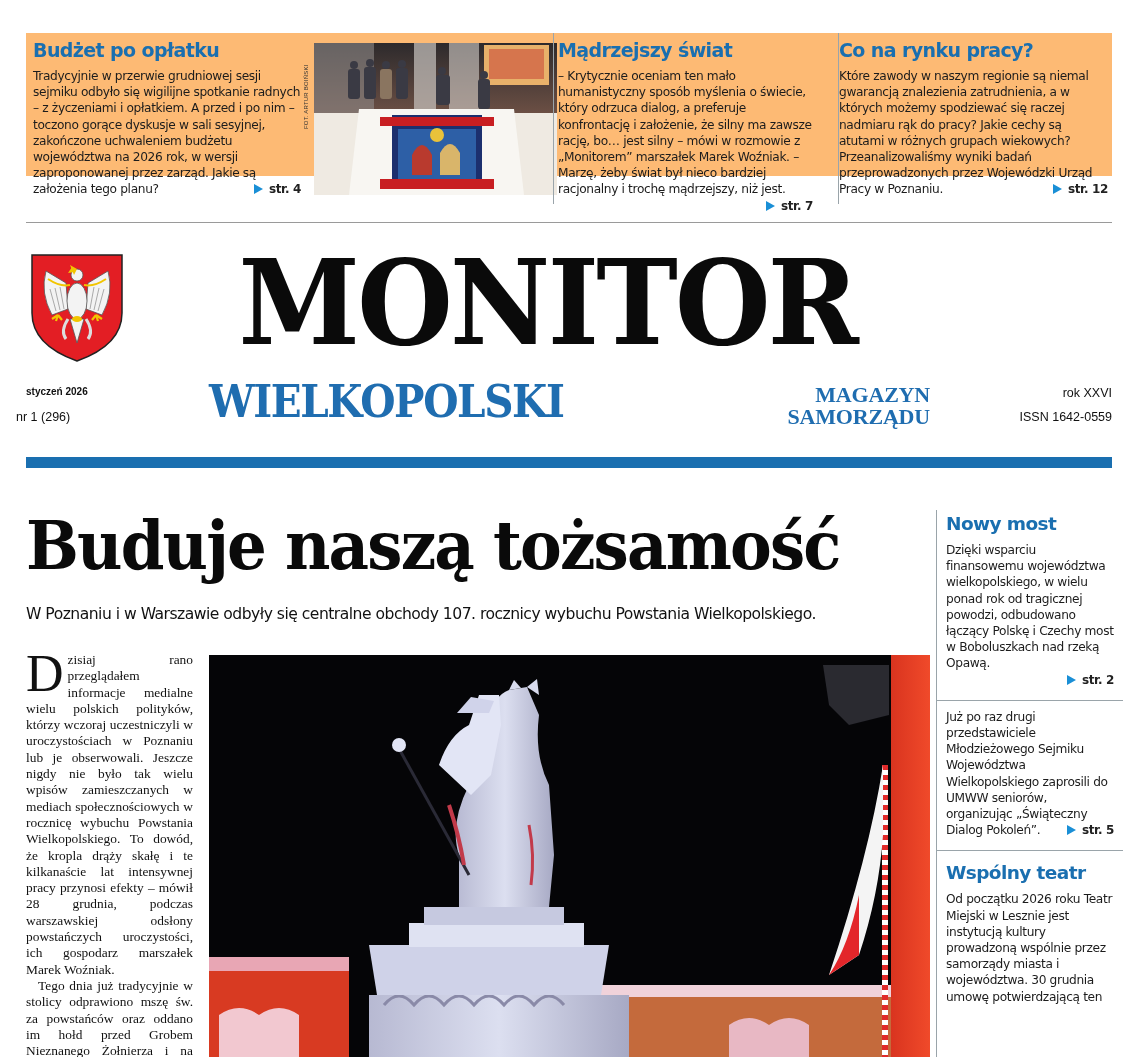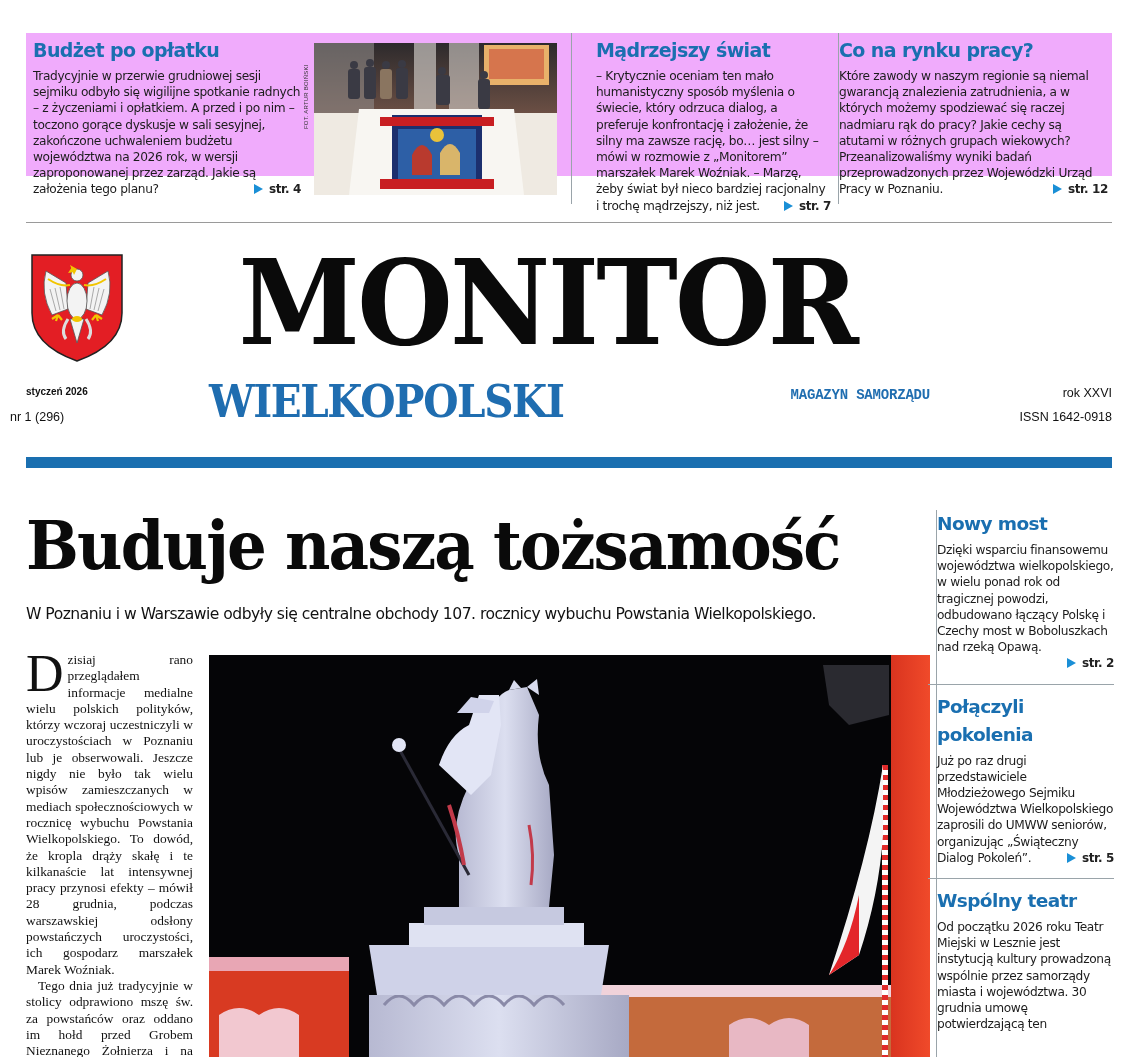--- a/index.html
+++ b/index.html
@@ -2,36 +2,36 @@
 <html><head>
 <meta charset="utf-8">
 <style>
   * { box-sizing: border-box; margin: 0; padding: 0; }
   html, body { width: 1140px; height: 1057px; overflow: hidden; background: #ffffff; }
   body { position: relative; font-family: "Liberation Sans", sans-serif; color: #1a1a1a; }
 
   
   .teaser-strip {
     position: absolute; left: 26px; top: 33px; width: 1086px; height: 143px;
-    background: #f0abfc;
+    background: #fdba74;
   }
   .teaser { position: absolute; top: 0; height: 171px; }
   .teaser h3 {
     font-family: "DejaVu Sans", sans-serif; font-weight: bold; color: #1a6fb0;
     font-size: 19px; letter-spacing: -0.6px; line-height: 22px; margin-top: 6px;
   }
   .teaser p {
     font-family: "DejaVu Sans", sans-serif; font-size: 12.2px; line-height: 16.2px;
     letter-spacing: -0.35px; color: #1c1c1c; margin-top: 7px;
   }
   .pageref { float: right; font-weight: bold; color: #222; font-size: 12px; }
   .pageref .tri { display: inline-block; width: 0; height: 0; border-top: 5.5px solid transparent;
     border-bottom: 5.5px solid transparent; border-left: 9px solid #1a8fd6; margin-right: 6px; vertical-align: -1px; }
   .teaser.t1 { left: 7px; width: 268px; }
-  .teaser.t3 { left: 545px; width: 260px; border-left: 1px solid #9aa4aa; padding-left: 24px; }
+  .teaser.t3 { left: 527px; width: 260px; border-left: 1px solid #9aa4aa; padding-left: 4px; }
   .teaser.t4 { left: 812px; width: 270px; border-left: 1px solid #9aa4aa; }
   .teaser-photo {
     position: absolute; left: 288px; top: 10px; width: 243px; height: 152px; overflow: hidden;
     background: linear-gradient(180deg, #3a3536 0%, #5a4a46 45%, #e9e3dc 46%, #d8d0c6 100%);
   }
   .photo-credit-top {
     position: absolute; left: 277px; top: 96px; transform: rotate(-90deg); transform-origin: left top;
     font-size: 6px; color: #333; letter-spacing: 0.2px; white-space: nowrap;
   }
 
@@ -44,25 +44,25 @@
     font-family: "DejaVu Serif", serif; font-weight: bold; font-size: 118px; line-height: 150px;
     letter-spacing: -3px; color: #0a0a0a; transform: scaleX(0.93); transform-origin: left center;
   }
   .masthead-sub {
     position: absolute; left: 209px; top: 372px;
     font-family: "DejaVu Serif", serif; font-weight: bold; font-size: 45px; line-height: 60px;
     color: #1f6db0; letter-spacing: -1.5px; transform: scaleX(0.9); transform-origin: left center;
   }
   .masthead-tag {
     position: absolute; left: 668px; top: 384px; width: 262px; text-align: right;
-    font-family: Liberation Mono, monospace; font-weight: bold; font-size: 14px; line-height: 22px;
+    font-family: Liberation Serif, serif; font-weight: bold; font-size: 22px; line-height: 22px;
     color: #1f6db0; letter-spacing: -0.2px;
   }
   .issue-date { position: absolute; left: 26px; top: 386px; font-size: 10px; font-weight: bold; color: #111; }
-  .issue-num { position: absolute; left: 10px; top: 410px; font-size: 12.5px; color: #111; }
+  .issue-num { position: absolute; left: 16px; top: 410px; font-size: 12.5px; color: #111; }
   .year-label { position: absolute; right: 28px; top: 386px; font-size: 12.5px; color: #111; text-align: center; }
   .issn-label { position: absolute; right: 28px; top: 410px; font-size: 12.5px; color: #111; text-align: right; }
   .rule-blue { position: absolute; left: 26px; top: 457px; width: 1086px; height: 11px; background: #1a6fb0; }
 
   
   .headline {
     position: absolute; left: 26px; top: 502px;
     font-family: "DejaVu Serif", serif; font-weight: bold; font-size: 68px; line-height: 86px;
     letter-spacing: -2px; color: #0a0a0a; transform: scaleX(0.92); transform-origin: left center; white-space: nowrap;
   }
@@ -79,21 +79,21 @@
     text-align: justify; hyphens: manual;
   }
   .body-col p { text-indent: 0; }
   .body-col p + p { text-indent: 12px; }
   .dropcap { float: left; font-size: 52px; line-height: 40px; margin: 2px 4px 0 0; font-family: "Liberation Serif", serif; }
 
   
   .main-photo { position: absolute; left: 209px; top: 655px; width: 721px; height: 402px; overflow: hidden; background: #050507; }
 
   
-  .sidebar { position: absolute; left: 936px; top: 510px; width: 178px; height: 547px; border-left: 1px solid #9aa4aa; }
+  .sidebar { position: absolute; left: 936px; top: 510px; width: 178px; height: 547px; border-left: 1px solid #9aa4aa; padding-left: 9px; }
   .side-item h3 {
     font-family: "DejaVu Sans", sans-serif; font-weight: bold; color: #1a6fb0;
     font-size: 18.5px; line-height: 28px; letter-spacing: -0.6px;
   }
   .side-item p {
     font-family: "DejaVu Sans", sans-serif; font-size: 12.2px; line-height: 16.2px; letter-spacing: -0.35px; color: #1c1c1c; margin-top: 4px;
   }
   .side-item .pageref { float: right; }
   .side-sep { height: 1px; background: #9aa4aa; margin: 12px 0 8px -9px; width: 186px; }
 </style>
@@ -202,21 +202,21 @@
 </div>
 
 <div class="masthead-title">MONITOR</div>
 <div class="masthead-sub">WIELKOPOLSKI</div>
 <div class="masthead-tag">
   <div>MAGAZYN SAMORZĄDU</div>
 </div>
 <div class="issue-date">styczeń 2026</div>
 <div class="issue-num">nr 1 (296)</div>
 <div class="year-label">rok XXVI</div>
-<div class="issn-label">ISSN 1642-0918</div>
+<div class="issn-label">ISSN 1642-0559</div>
 <div class="rule-blue"></div>
 
 <h1 class="headline">Buduje naszą tożsamość</h1>
 <div class="deck">W Poznaniu i w Warszawie odbyły się centralne obchody 107. rocznicy wybuchu Powstania Wielkopolskiego.</div>
 
 <div class="body-col">
   <p><span class="dropcap">D</span><span>zisiaj rano przeglądałem informacje medialne wielu polskich polityków, którzy wczoraj uczestniczyli w uroczystościach w Poznaniu lub je obserwowali. Jeszcze nigdy nie było tak wielu wpisów zamieszczanych w mediach społecznościowych w rocznicę wybuchu Powstania Wielkopolskiego. To dowód, że kropla drąży skałę i te kilkanaście lat intensywnej pracy przynosi efekty – mówił 28 grudnia, podczas warszawskiej odsłony powstańczych uroczystości, ich gospodarz marszałek Marek Woźniak.</span></p>
   <p>Tego dnia już tradycyjnie w stolicy odprawiono mszę św. za powstańców oraz oddano im hołd przed Grobem Nieznanego Żołnierza i na Cmentarzu Powązkowskim.</p>
 </div>
 
@@ -273,21 +273,20 @@
     <h3>Nowy most</h3>
     <p>
       <span>Dzięki wsparciu finansowemu województwa wielkopolskiego, w wielu ponad rok od tragicznej powodzi, odbudowano łączący Polskę i Czechy most w Boboluszkach nad rzeką Opawą.</span><br>
       <span class="pageref"><span class="tri"></span><span>str. 2</span></span>
     </p>
   </div>
   <div style="clear:both"></div>
   <div class="side-sep"></div>
 
   <div class="side-item">
-    <h3>Połączyli pokolenia</h3>
     <p>
       <span>Już po raz drugi przedstawiciele Młodzieżowego Sejmiku Województwa Wielkopolskiego zaprosili do UMWW seniorów, organizując „Świąteczny Dialog Pokoleń”.</span>
       <span class="pageref"><span class="tri"></span><span>str. 5</span></span>
     </p>
   </div>
   <div style="clear:both"></div>
   <div class="side-sep"></div>
 
   <div class="side-item">
     <h3>Wspólny teatr</h3>

